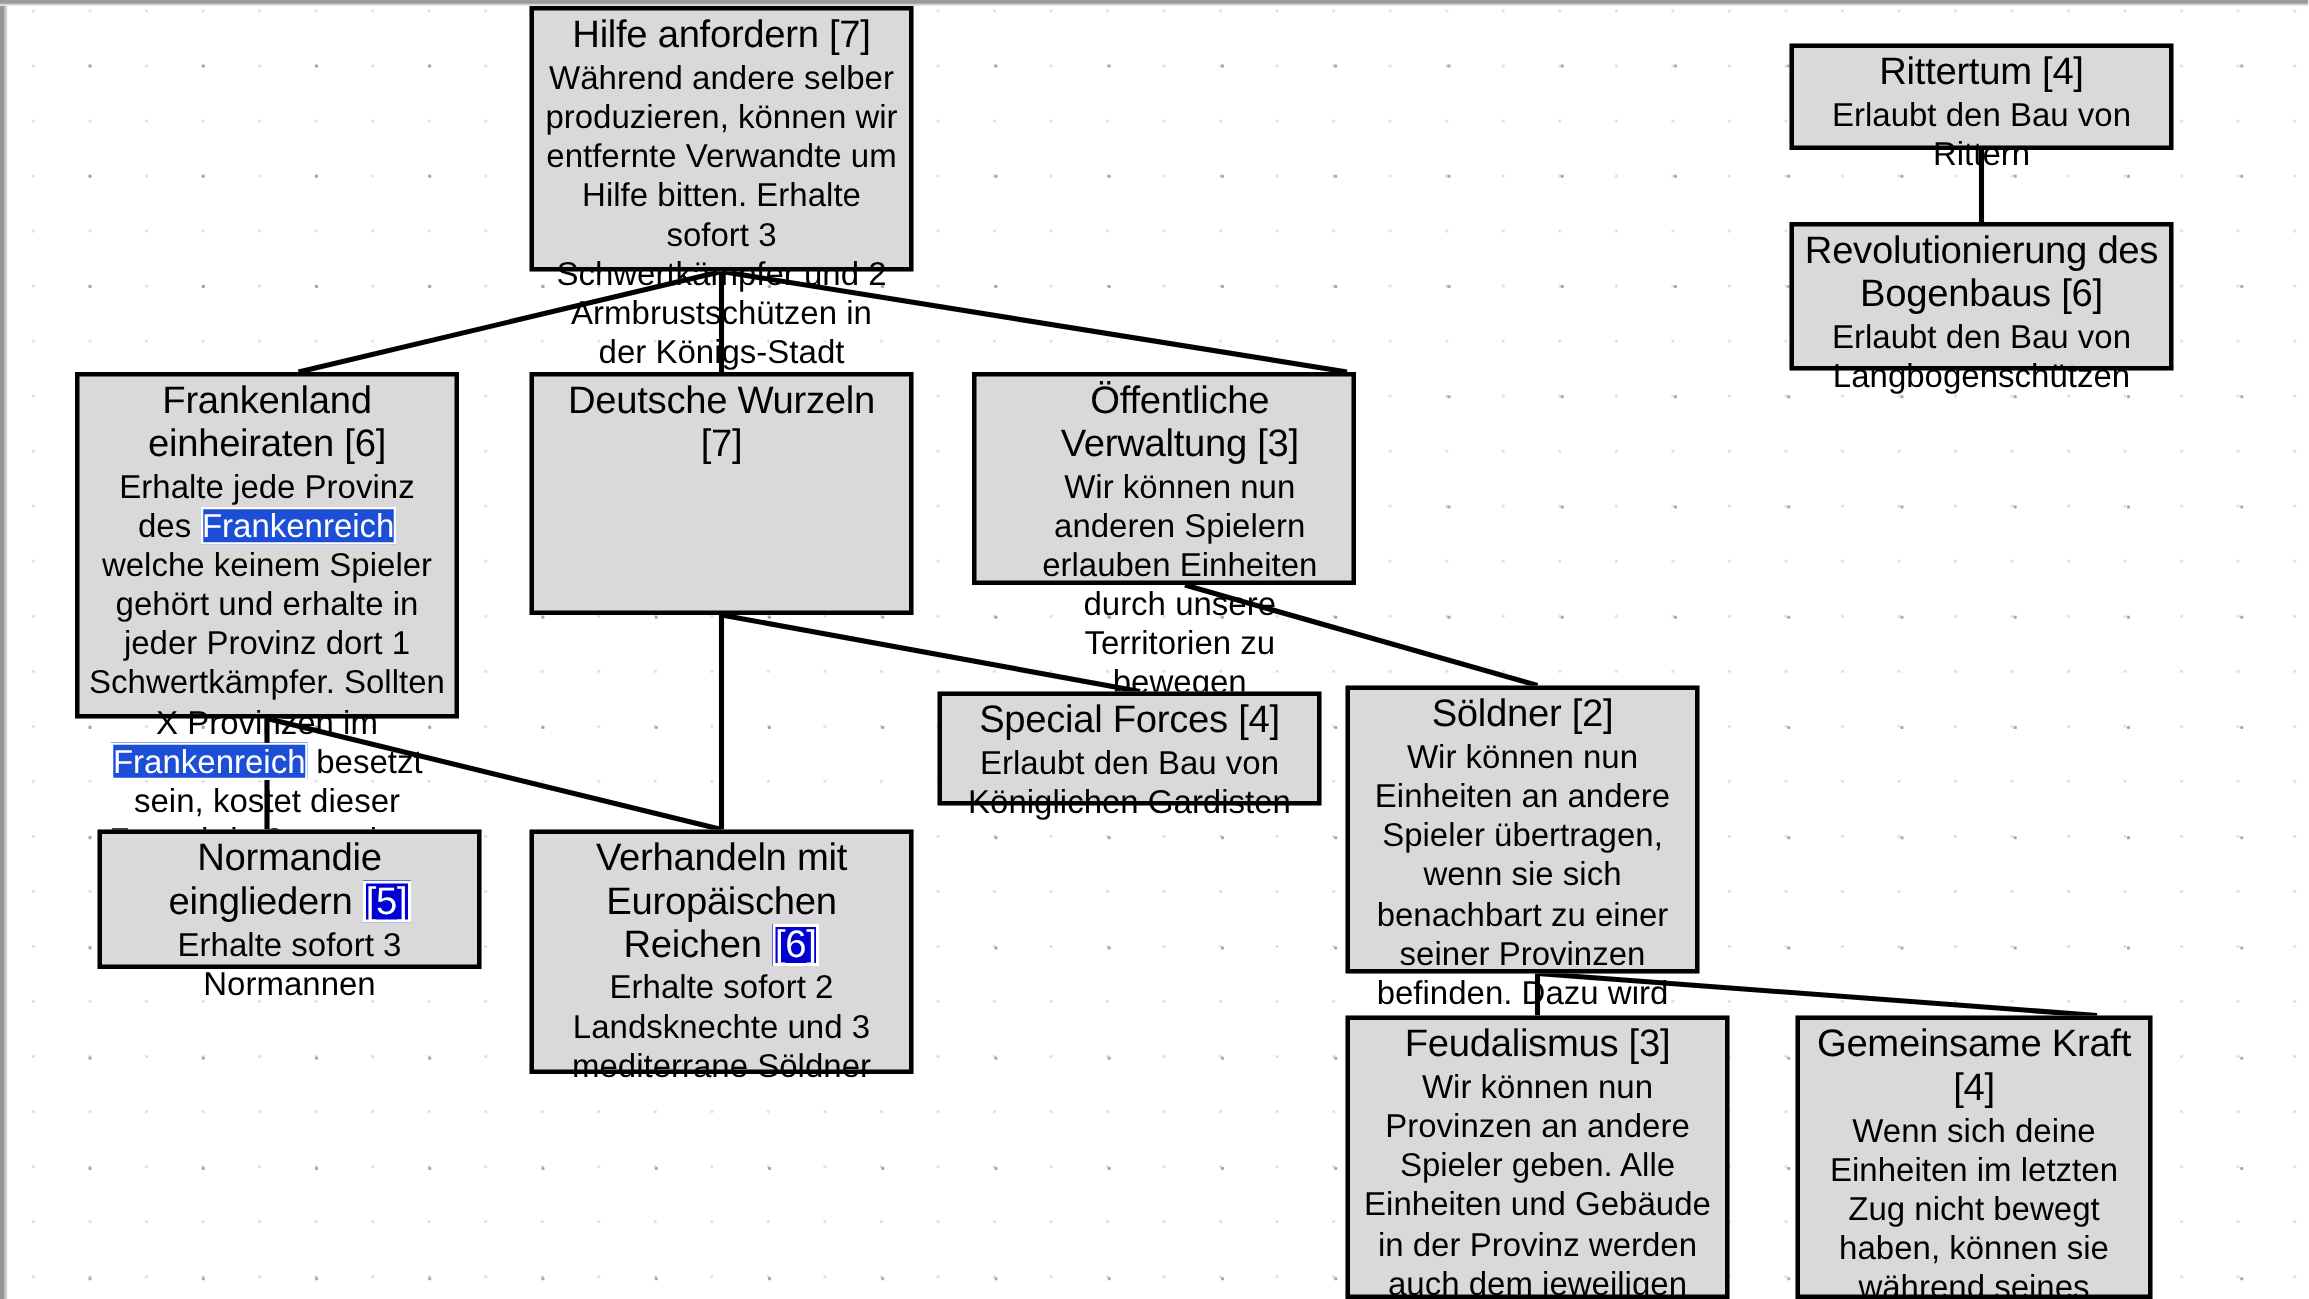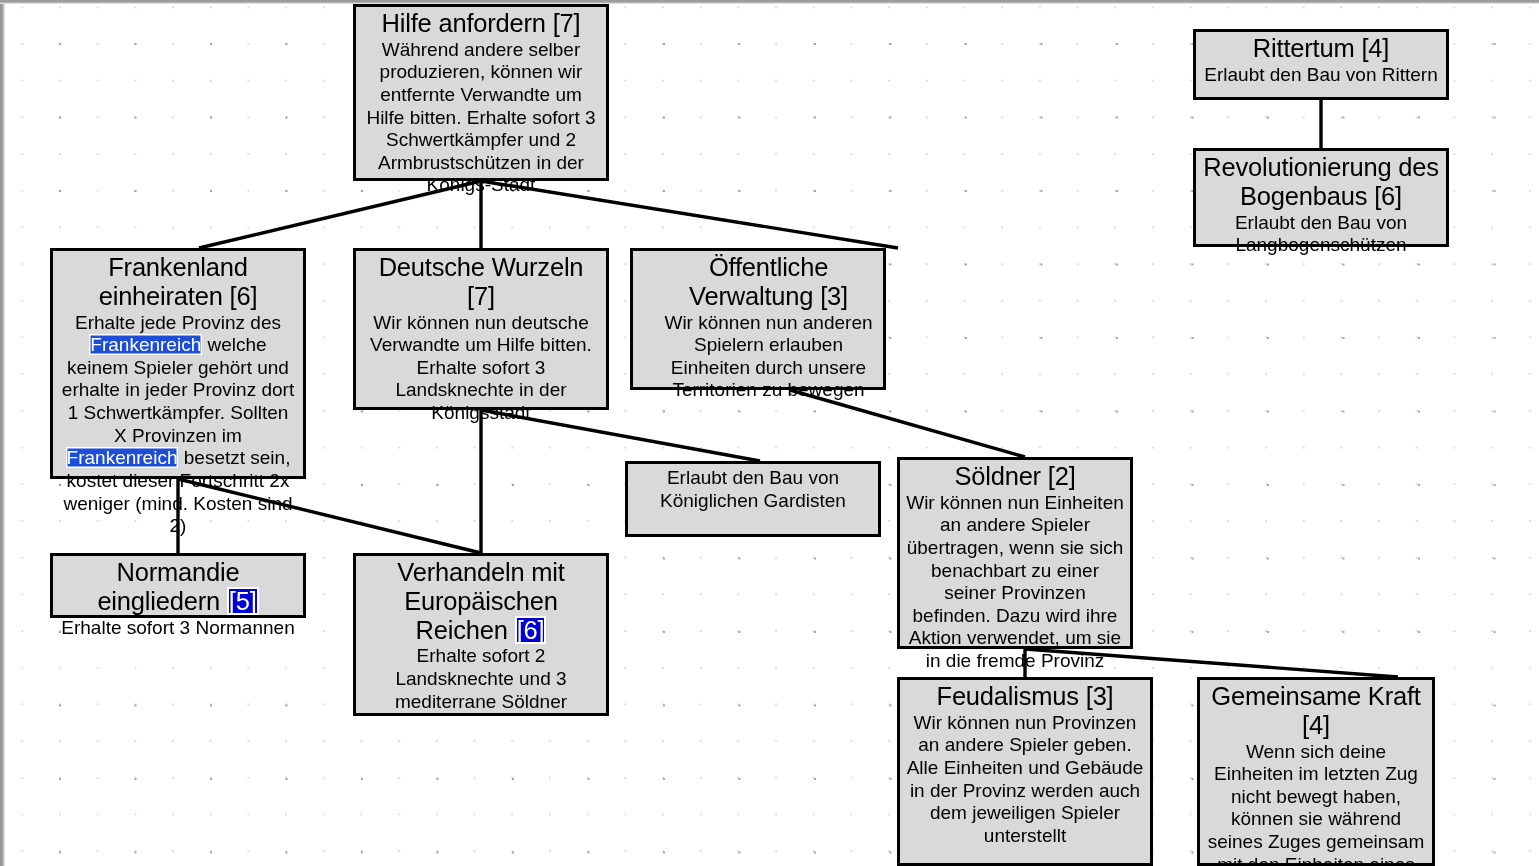--- a/index.html
+++ b/index.html
@@ -68,21 +68,21 @@
   }
   .node .title {
     display: block;
     font-size: 25.5px;
     line-height: 1.13;
     letter-spacing: -0.2px;
     white-space: pre-line;
   }
   .node .desc {
     display: block;
-    font-size: 19px;
+    font-size: 22px;
     line-height: 1.19;
     margin-top: 1px;
     white-space: pre-line;
   }
   .hl {
     background: #1d4ed8;
     color: #ffffff;
     padding: 0 1px;
     box-shadow: 0 0 0 1.5px #ffffff inset;
   }
@@ -127,34 +127,34 @@
       <div class="node" style="left: 1193px; top: 148px; width: 256px; height: 99px;">
         <span class="title">Revolutionierung des Bogenbaus [6]</span>
         <span class="desc">Erlaubt den Bau von Langbogenschützen</span>
       </div>
       <div class="node" style="left: 50px; top: 248px; width: 256px; height: 231px;">
         <span class="title">Frankenland einheiraten [6]</span>
         <span class="desc"><span>Erhalte jede Provinz des </span><span class="hl">Frankenreich</span><span> welche keinem Spieler gehört und erhalte in jeder Provinz dort 1 Schwertkämpfer. Sollten X Provinzen im </span><span class="hl">Frankenreich</span><span> besetzt sein, kostet dieser Fortschritt 2x weniger (mind. Kosten sind 2)</span></span>
       </div>
       <div class="node" style="left: 353px; top: 248px; width: 256px; height: 162px;">
         <span class="title">Deutsche Wurzeln [7]</span>
-        <span class="desc">Wir können nun deutsche Verwandte um Hilfe bitten. Erhalte sofort 3 Landsknechte in der Königsstadt</span>
       </div>
-      <div class="node" style="left: 630px; top: 248px; width: 256px; height: 142px; padding-left: 27px;">
+      <div class="node" style="left: 648px; top: 248px; width: 256px; height: 142px; padding-left: 27px;">
         <span class="title">Öffentliche Verwaltung [3]</span>
         <span class="desc">Wir können nun anderen Spielern erlauben Einheiten durch unsere Territorien zu bewegen</span>
       </div>
       <div class="node" style="left: 625px; top: 461px; width: 256px; height: 76px;">
+        <span class="title">Special Forces [4]</span>
         <span class="desc">Erlaubt den Bau von Königlichen Gardisten</span>
       </div>
       <div class="node" style="left: 897px; top: 457px; width: 236px; height: 192px;">
         <span class="title">Söldner [2]</span>
         <span class="desc">Wir können nun Einheiten an andere Spieler übertragen, wenn sie sich benachbart zu einer seiner Provinzen befinden. Dazu wird ihre Aktion verwendet, um sie in die fremde Provinz reinzubewegen.</span>
       </div>
-      <div class="node" style="left: 50px; top: 553px; width: 256px; height: 65px;">
+      <div class="node" style="left: 65px; top: 553px; width: 256px; height: 93px;">
         <span class="title"><span>Normandie eingliedern </span><span class="hl-num">[5]</span></span>
         <span class="desc">Erhalte sofort 3 Normannen</span>
       </div>
       <div class="node" style="left: 353px; top: 553px; width: 256px; height: 163px;">
         <span class="title"><span>Verhandeln mit Europäischen Reichen </span><span class="hl-num">[6]</span></span>
         <span class="desc">Erhalte sofort 2 Landsknechte und 3 mediterrane Söldner</span>
       </div>
       <div class="node" style="left: 897px; top: 677px; width: 256px; height: 189px;">
         <span class="title">Feudalismus [3]</span>
         <span class="desc">Wir können nun Provinzen an andere Spieler geben. Alle Einheiten und Gebäude in der Provinz werden auch dem jeweiligen Spieler unterstellt</span>

